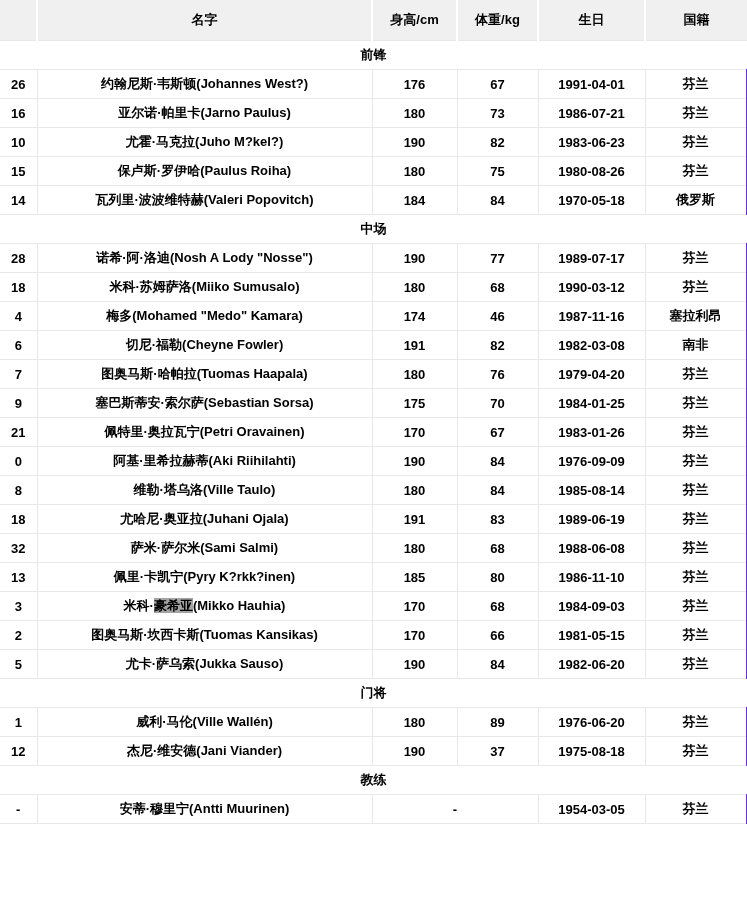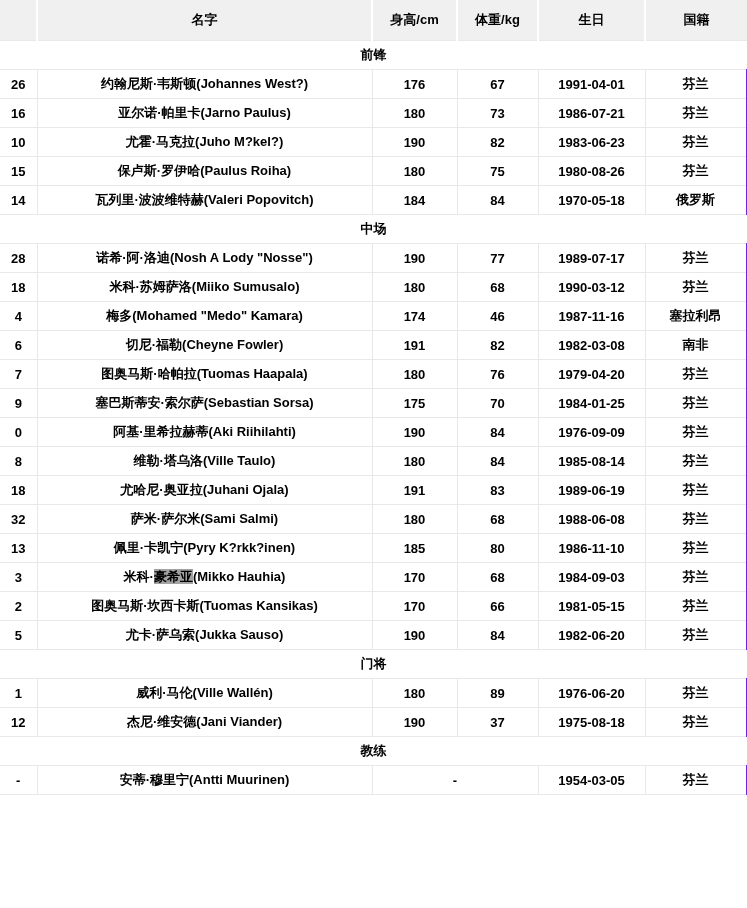--- a/index.html
+++ b/index.html
@@ -177,20 +177,28 @@
       </tr>
       <tr class="player-row">
         <td>9</td>
         <td>塞巴斯蒂安·索尔萨(Sebastian Sorsa)</td>
         <td>175</td>
         <td>70</td>
         <td>1984-01-25</td>
         <td>芬兰</td>
       </tr>
       <tr class="player-row">
+        <td>21</td>
+        <td>佩特里·奥拉瓦宁(Petri Oravainen)</td>
+        <td>170</td>
+        <td>67</td>
+        <td>1983-01-26</td>
+        <td>芬兰</td>
+      </tr>
+      <tr class="player-row">
         <td>0</td>
         <td>阿基·里希拉赫蒂(Aki Riihilahti)</td>
         <td>190</td>
         <td>84</td>
         <td>1976-09-09</td>
         <td>芬兰</td>
       </tr>
       <tr class="player-row">
         <td>8</td>
         <td>维勒·塔乌洛(Ville Taulo)</td>

